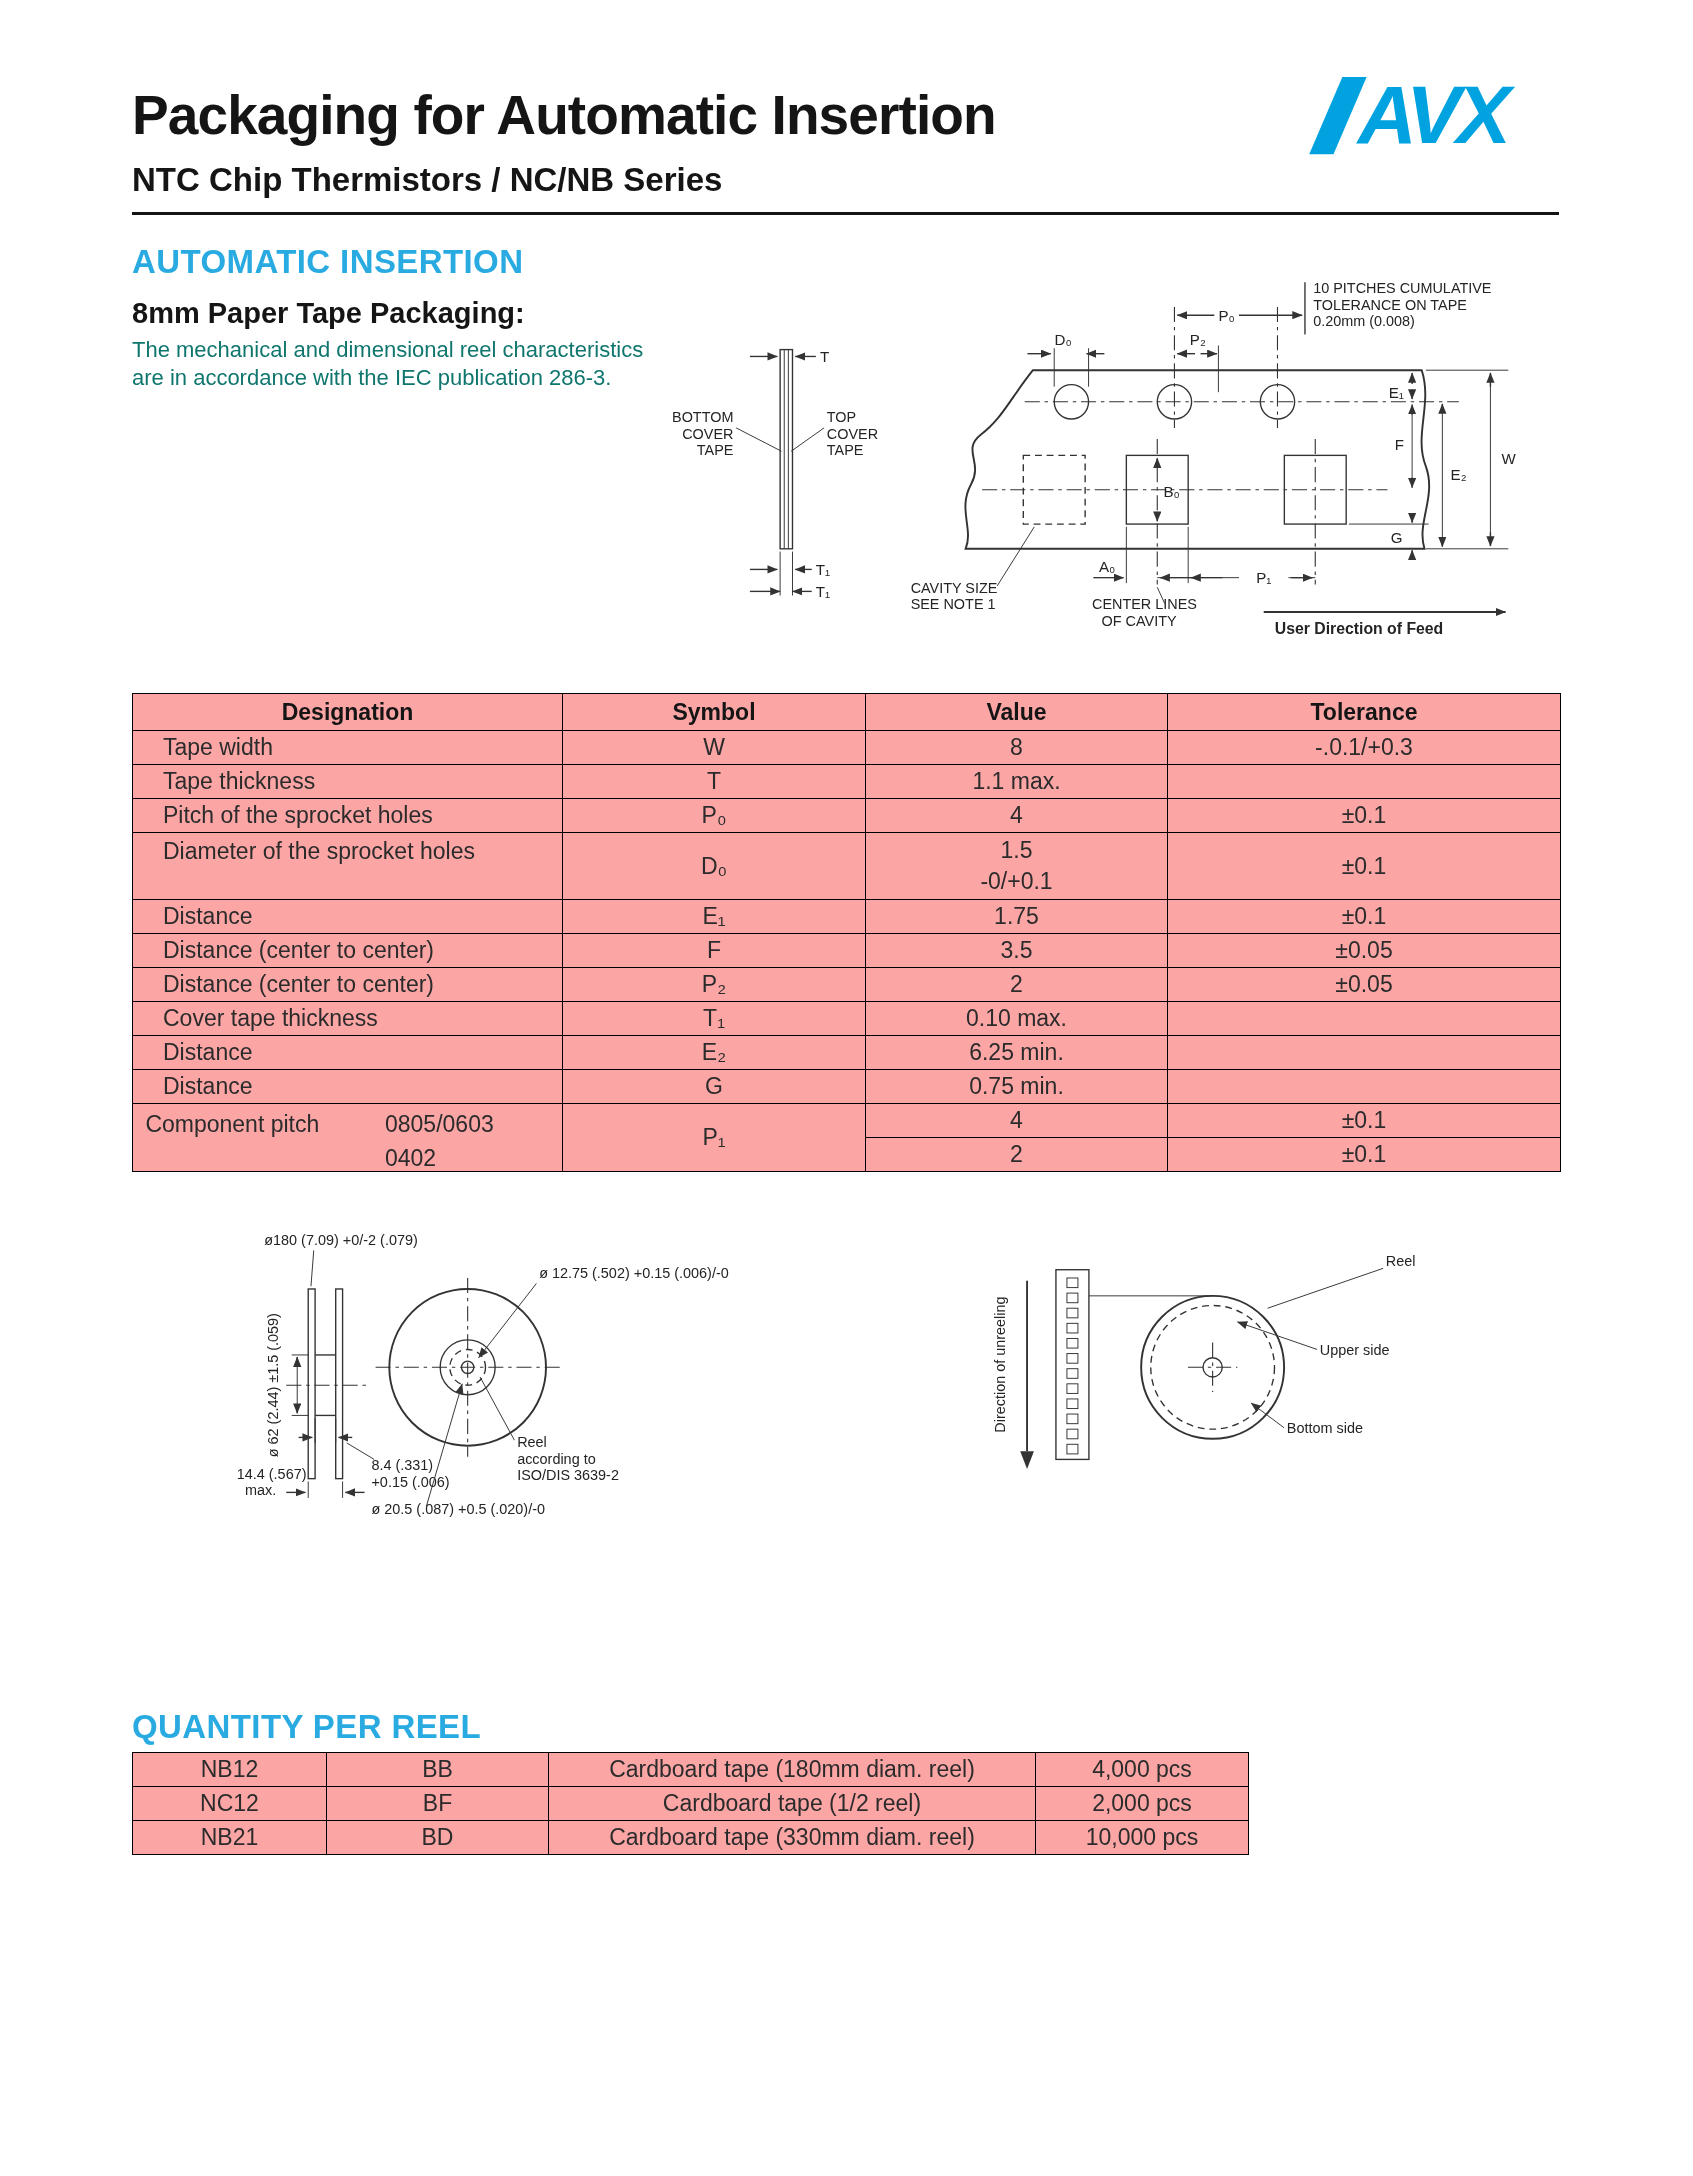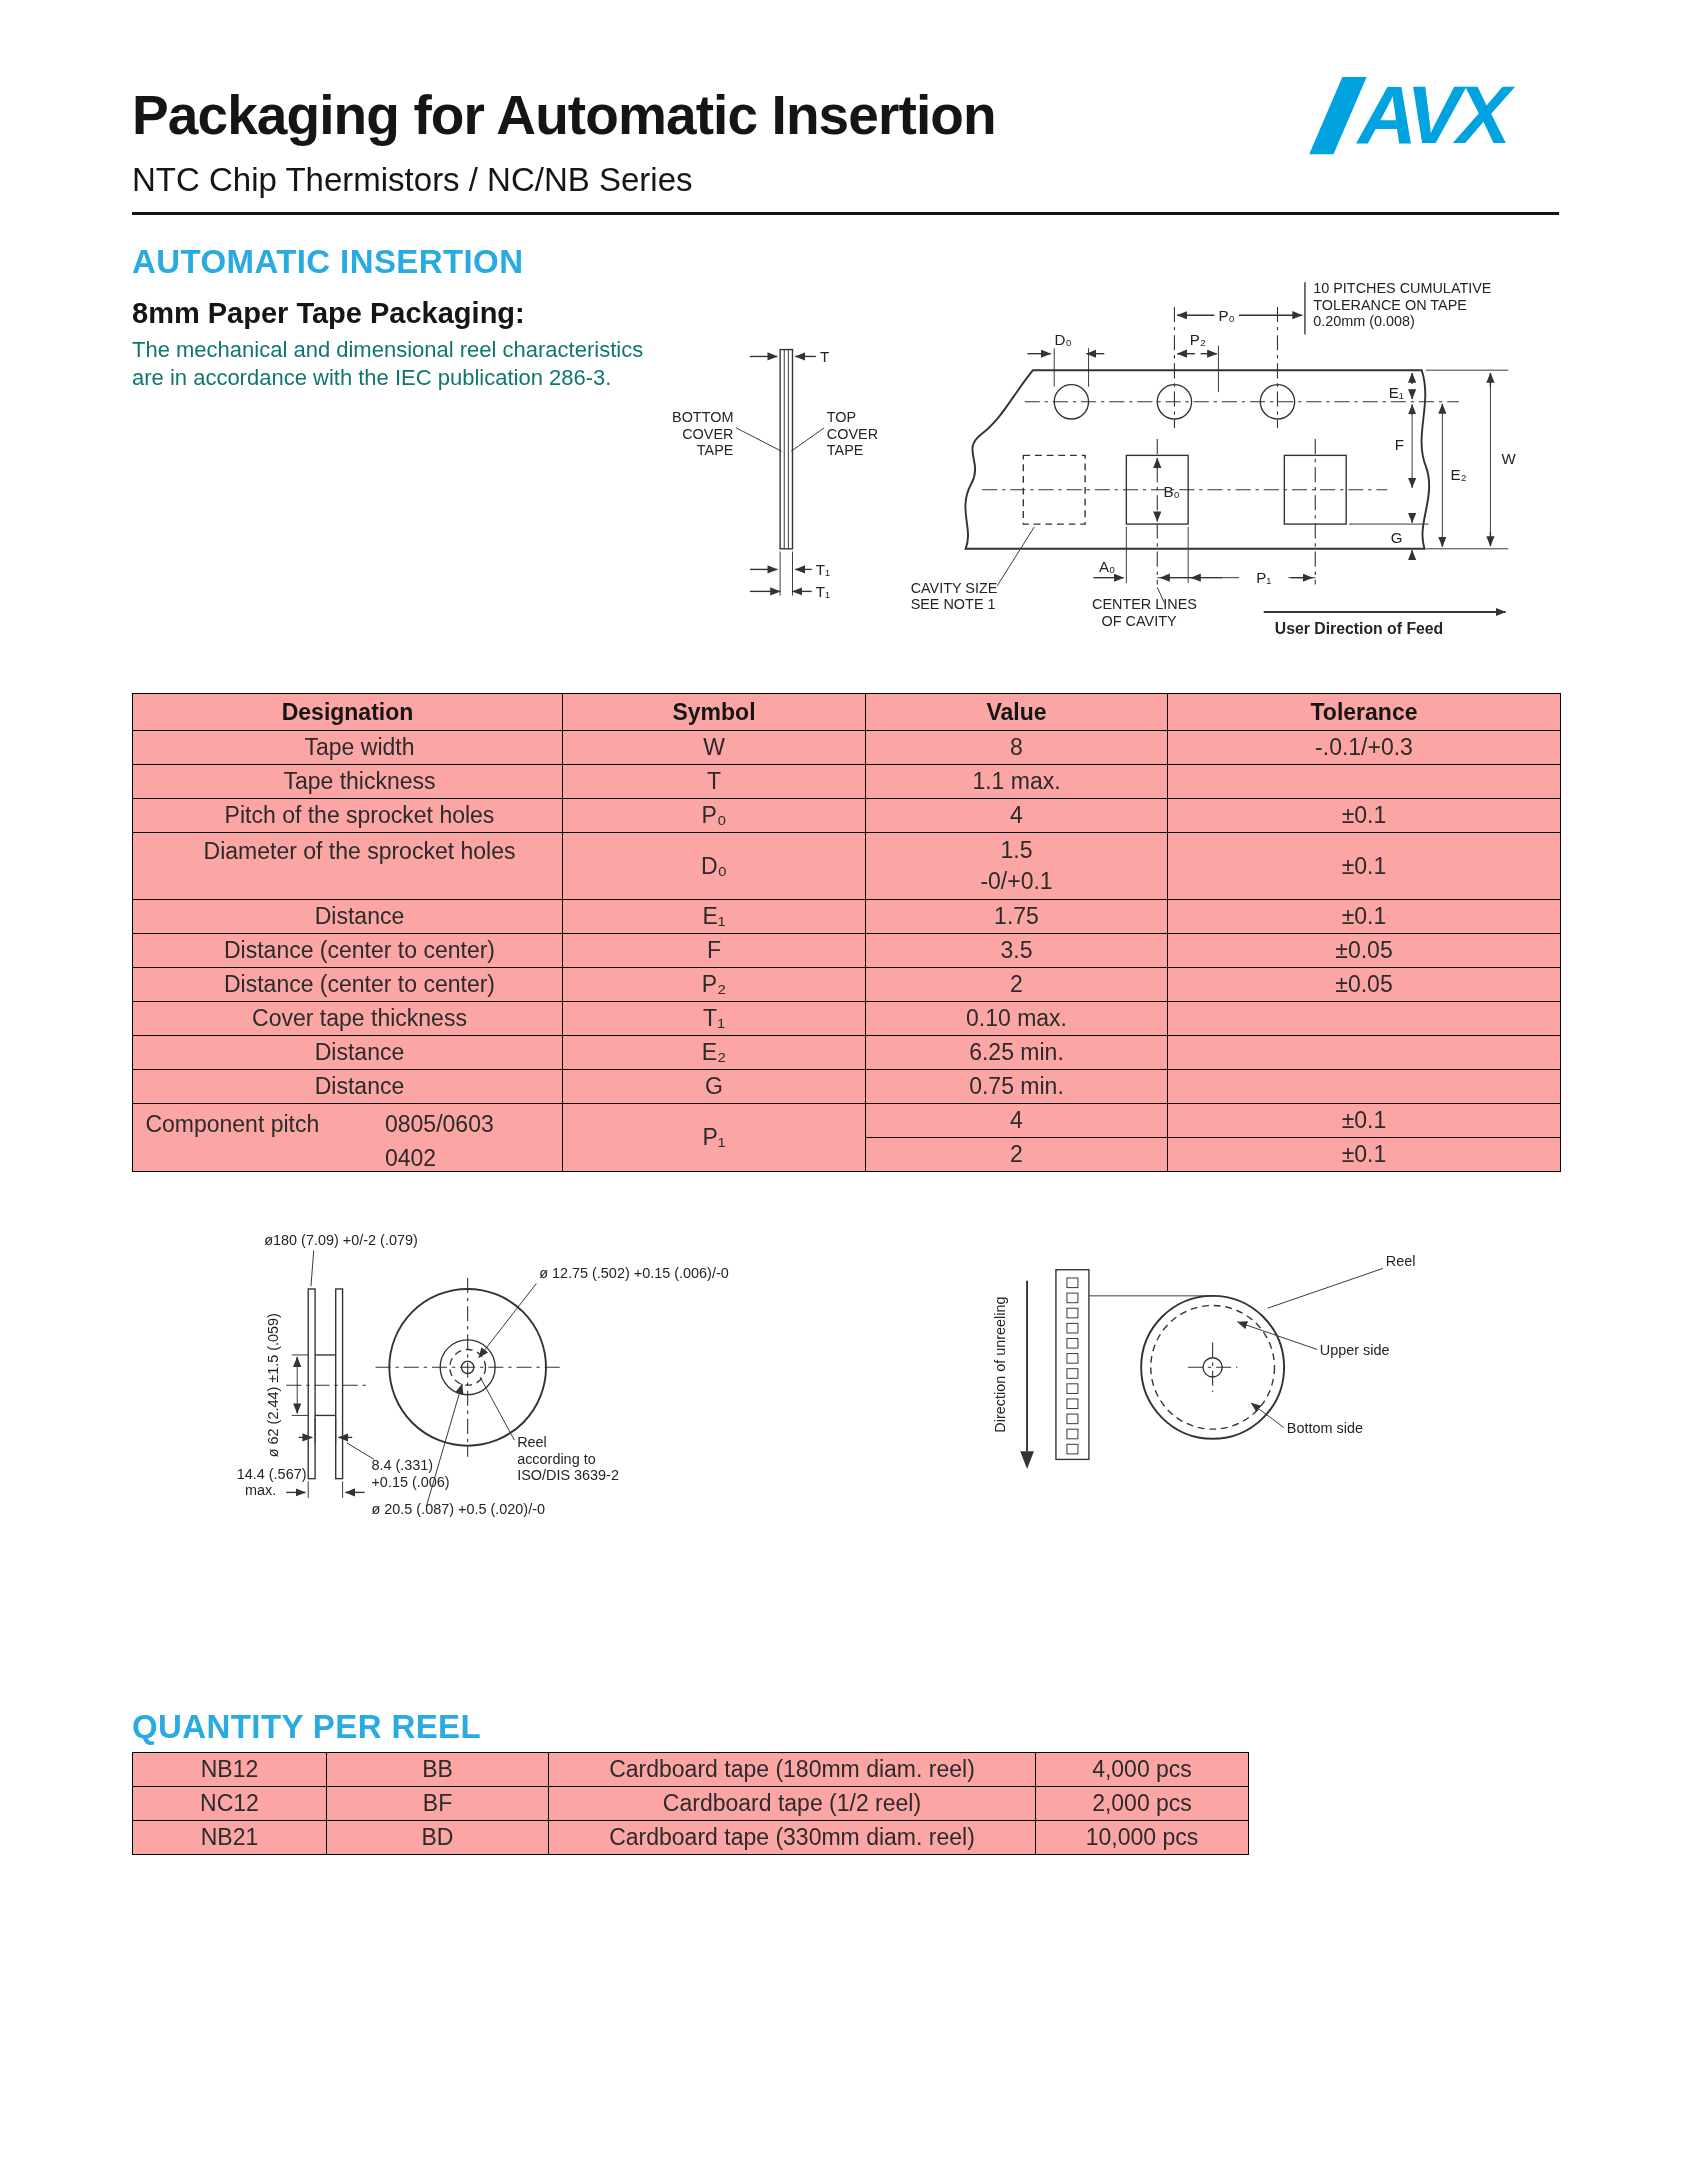--- a/index.html
+++ b/index.html
@@ -1,20 +1,20 @@
 <!DOCTYPE html>
 <html style="font-size:14px"><head>
 <meta charset="utf-8">
 <style>
   *{margin:0;padding:0;box-sizing:border-box}
   html,body{background:#ffffff}
   .page{position:relative;width:1694px;height:1924px;background:#fff;font-family:"Liberation Sans","DejaVu Sans",sans-serif;color:#111;overflow:hidden}
   .abs{position:absolute}
   .page-title{left:132px;top:83px;font-size:55px;font-weight:bold;letter-spacing:-0.9px;color:#151515}
-  .page-subtitle{left:132px;top:161px;font-size:33px;font-weight:normal;color:#151515}
+  .page-subtitle{left:132px;top:161px;font-size:33px;font-weight:bold;color:#151515}
   .header-rule{left:132px;top:212px;width:1427px;height:2.6px;background:#151515}
   .sec-head{font-size:33px;font-weight:bold;color:#29ABE2;letter-spacing:0.4px}
   .sec1{left:132px;top:243px}
   .sec2{left:132px;top:1708px}
   .pkg-head{left:132px;top:297px;font-size:29px;font-weight:bold;color:#151515}
   .body-copy{left:132px;top:336px;font-size:22px;color:#0f766e;line-height:28px}
   
   .dwg line,.dwg path,.dwg rect,.dwg circle{stroke:#333;fill:none;stroke-width:1}
   .dwg .thin{stroke-width:.7}
   .dwg .thk{stroke-width:1.4}
@@ -26,21 +26,21 @@
   .dwg text.dim{font-size:11px}
   .dwg text.b{font-weight:bold;font-size:11.5px}
   
   .data-table{border-collapse:collapse;table-layout:fixed;background:#fca5a5}
   .data-table th,.data-table td{border:1.8px solid #000;font-size:23px;color:#2b2b2b;text-align:center;overflow:hidden}
   .data-table th{font-weight:bold;height:37px;color:#151515}
   .dim-table{left:132px;top:693px;width:1427px}
   .dim-table td{height:34px}
   .qty-table{left:132px;top:1752px;width:1117px}
   .qty-table td{height:34px}
-  td.des{text-align:center;padding-left:24px}
+  td.des{text-align:left;padding-left:30px}
   td.vtop{vertical-align:top;padding-top:5.3px}
   tr.dbl td{height:67px}
   .val2 div{line-height:31px}
   .cp-td{position:relative}
   .cp-main{position:absolute;left:12.4px;top:7px}
   .cp-v1{position:absolute;left:252px;top:7px}
   .cp-v2{position:absolute;left:252px;top:41px}
   
   .footer-doc{left:124px;top:2061px;font-size:23px;color:#14532d}
   .footer-page{left:1510px;top:2050px;font-size:27px;color:#222}

